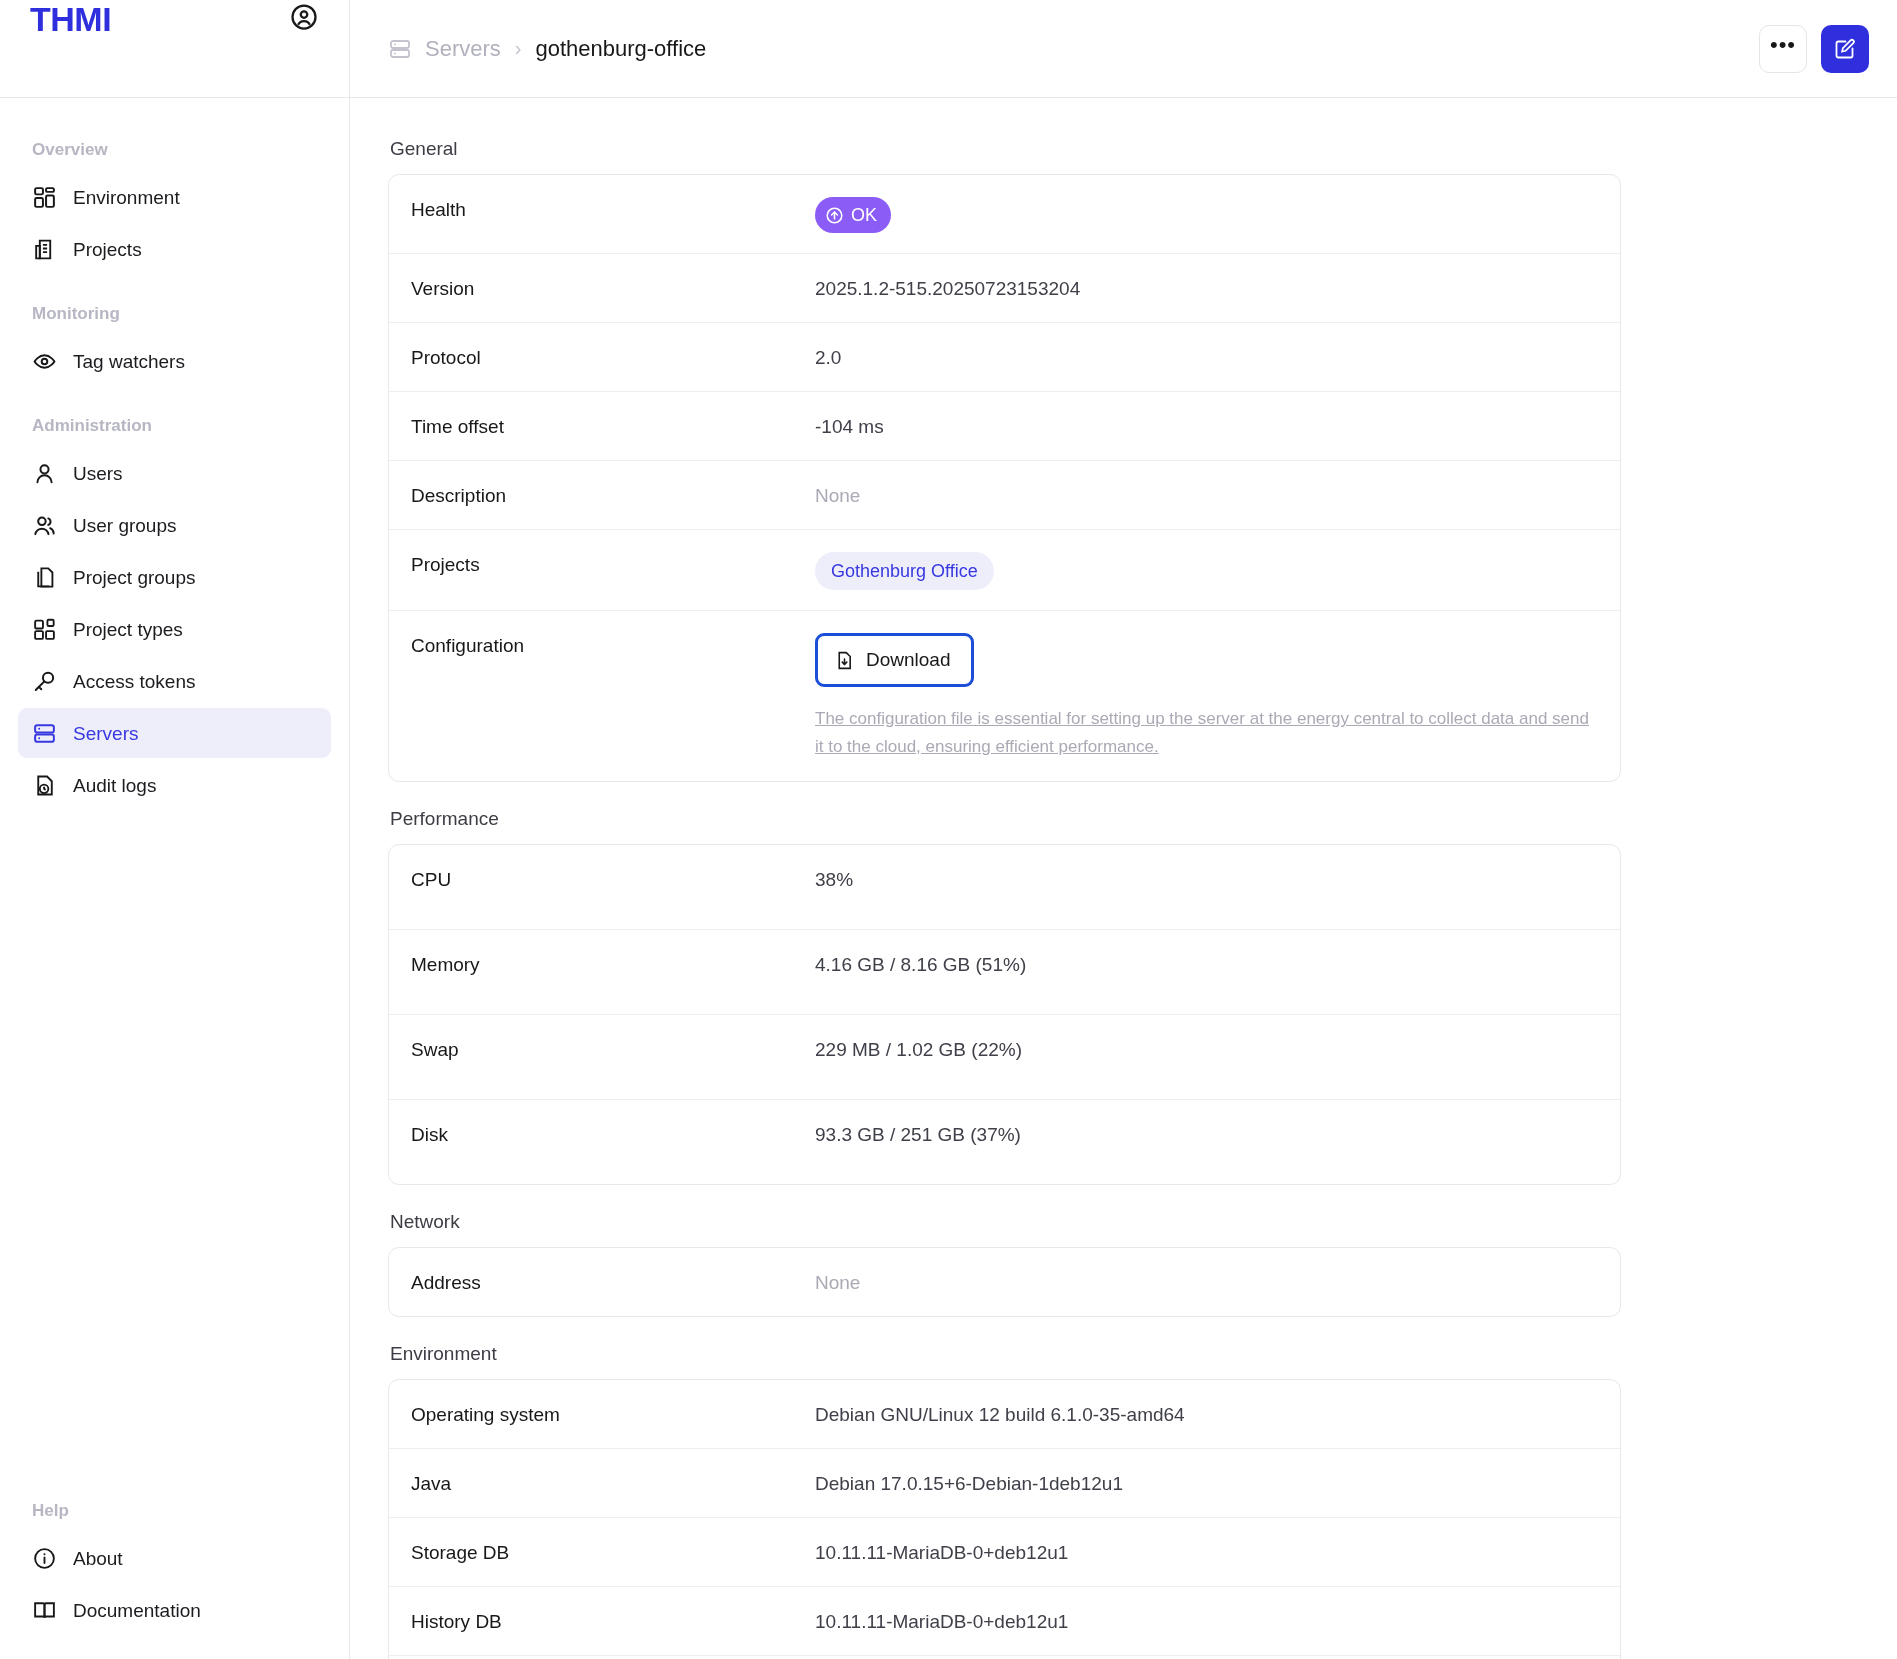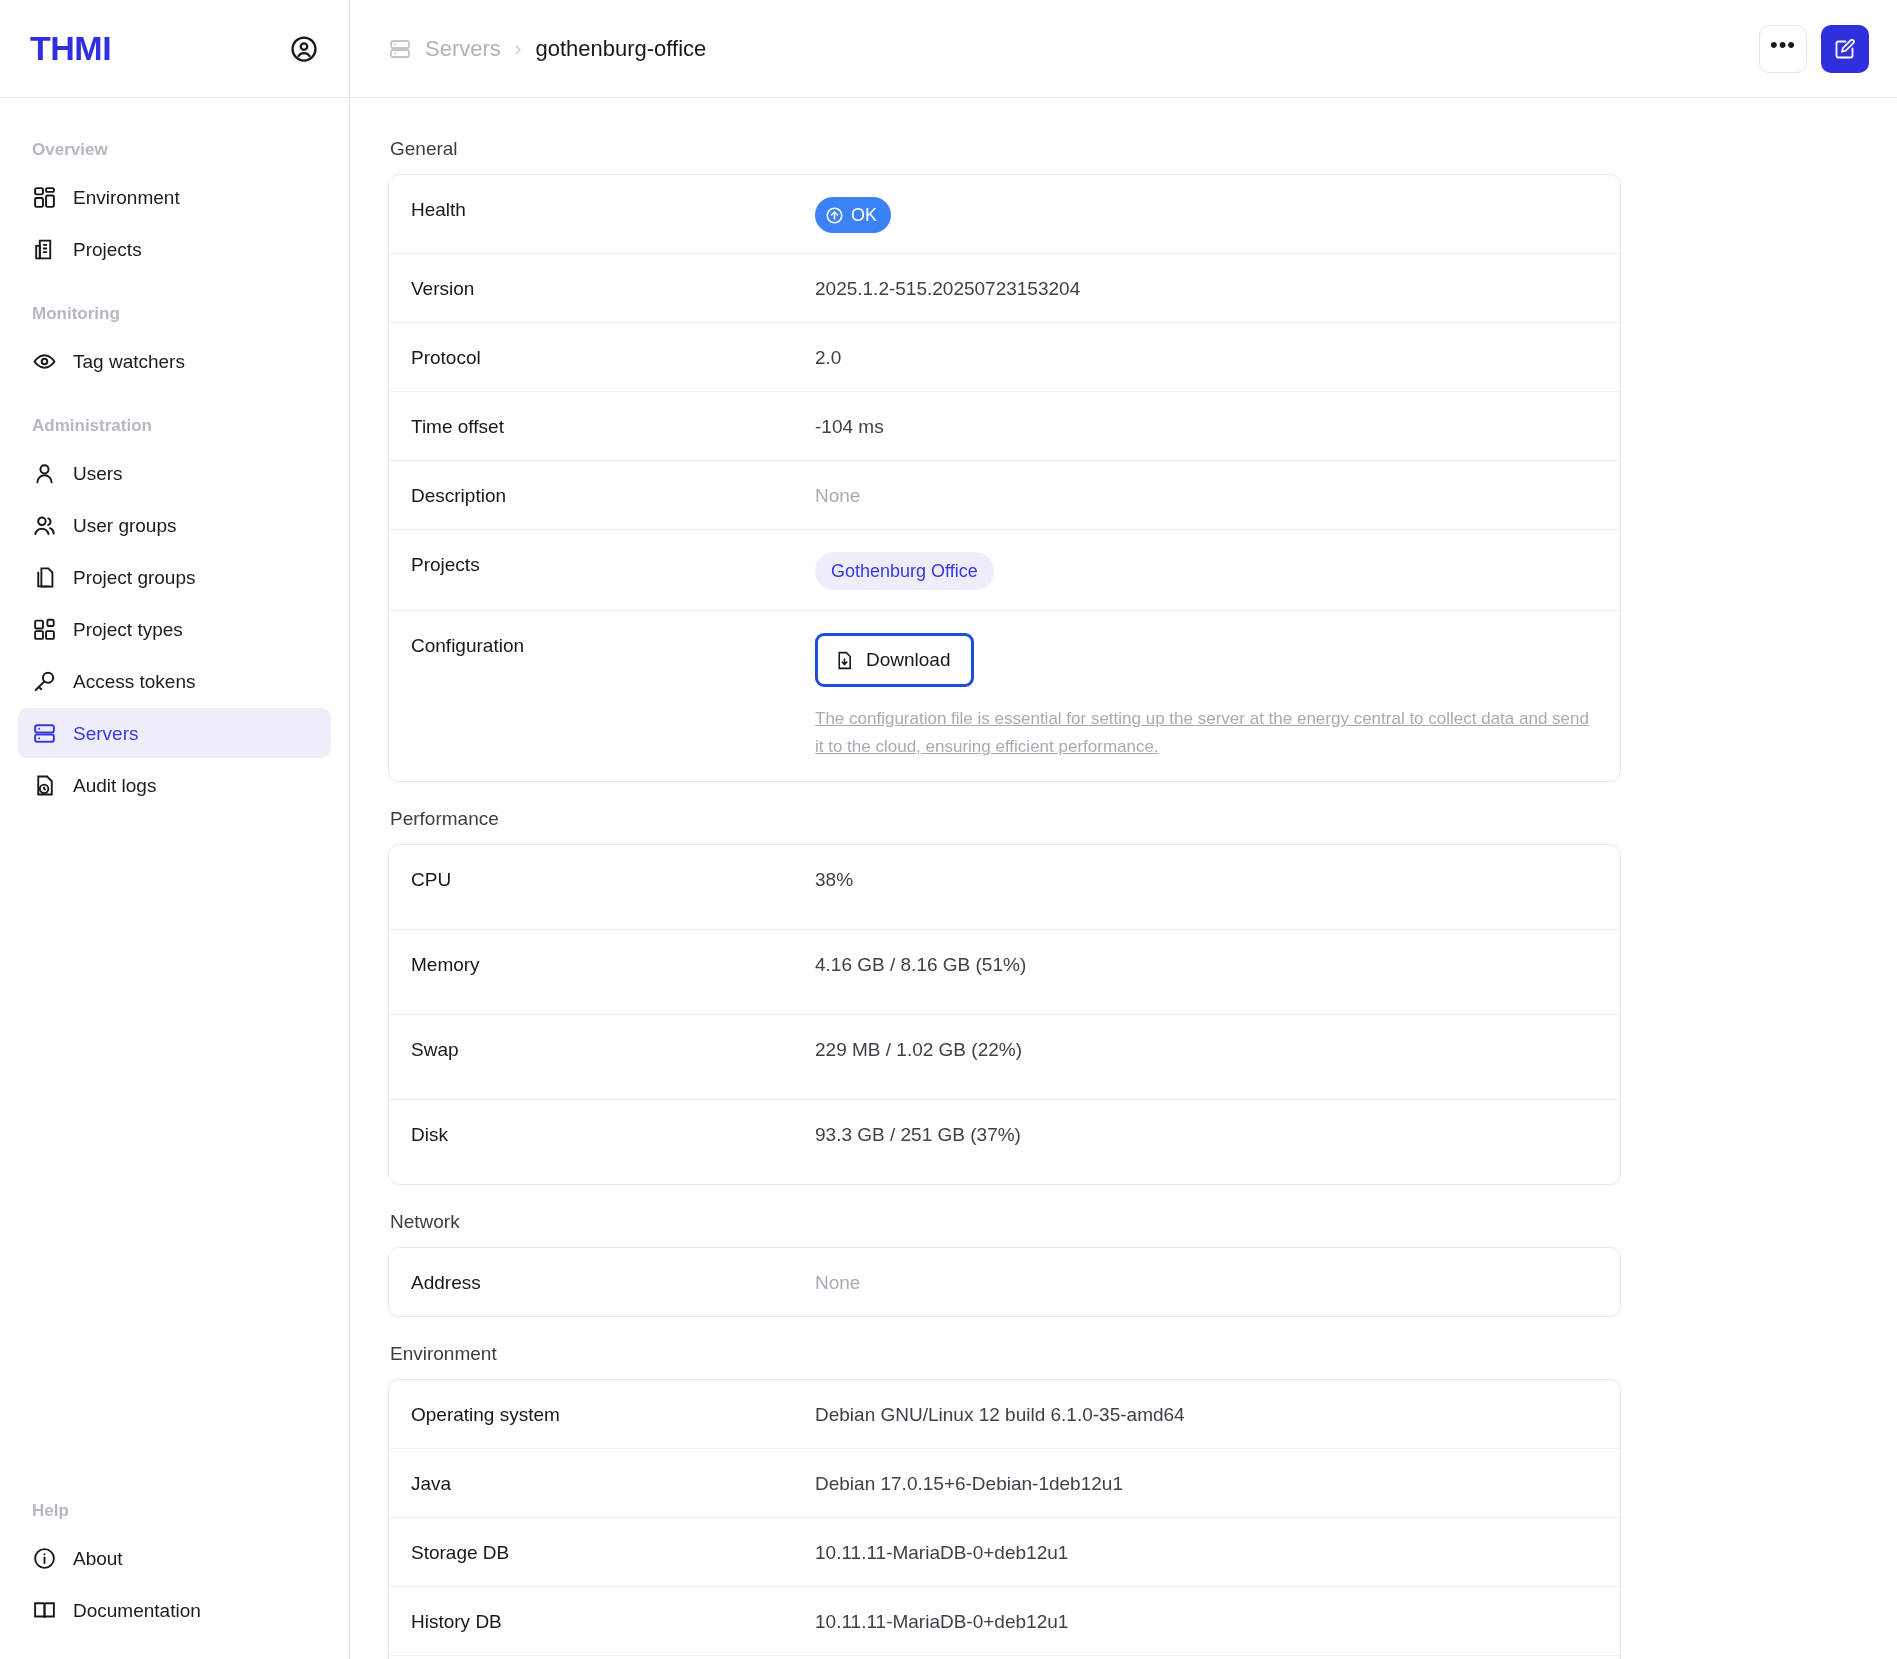--- a/index.html
+++ b/index.html
@@ -15,21 +15,21 @@
   
   .sidebar {
     width: 350px; min-width: 350px; height: 1659px;
     border-right: 1px solid #e8e8ec;
     display: flex; flex-direction: column;
     background: #fff;
     position: relative;
   }
   .brand-row {
     height: 98px; min-height: 98px;
-    display: flex; align-items: center; justify-content: space-between;
+    display: flex; align-items: flex-start; justify-content: space-between;
     padding: 0 28px 0 30px;
     border-bottom: 1px solid #e8e8ec;
   }
   .brand-logo {
     font-size: 34px; font-weight: 700; letter-spacing: -0.5px;
     color: #2f2fdd; font-family: "Liberation Sans", sans-serif;
   }
   .avatar-btn {
     width: 34px; height: 34px; display: flex; align-items: center; justify-content: center;
     cursor: pointer;
@@ -99,21 +99,21 @@
   .row-label {
     width: 404px; min-width: 404px; font-size: 19px; color: #18181b;
     line-height: 26px; padding-top: 2px;
   }
   .row-value {
     flex: 1; font-size: 19px; color: #3f4049; line-height: 26px; padding-top: 2px;
   }
   .row-value.muted { color: #a9aab5; }
   .badge-ok {
     display: inline-flex; align-items: center; gap: 7px;
-    background: #3b82f6; color: #fff; border-radius: 999px;
+    background: #8b5cf6; color: #fff; border-radius: 999px;
     padding: 5px 14px 5px 10px; font-size: 18px; font-weight: 400;
   }
   .chip {
     display: inline-flex; align-items: center;
     background: #eeeefb; color: #3838e0; border-radius: 999px;
     padding: 6px 16px; font-size: 18px; cursor: pointer;
   }
   .dl-btn {
     display: inline-flex; align-items: center; gap: 11px;
     border: 3px solid #1d4ed8; border-radius: 9px; background: #fff;

